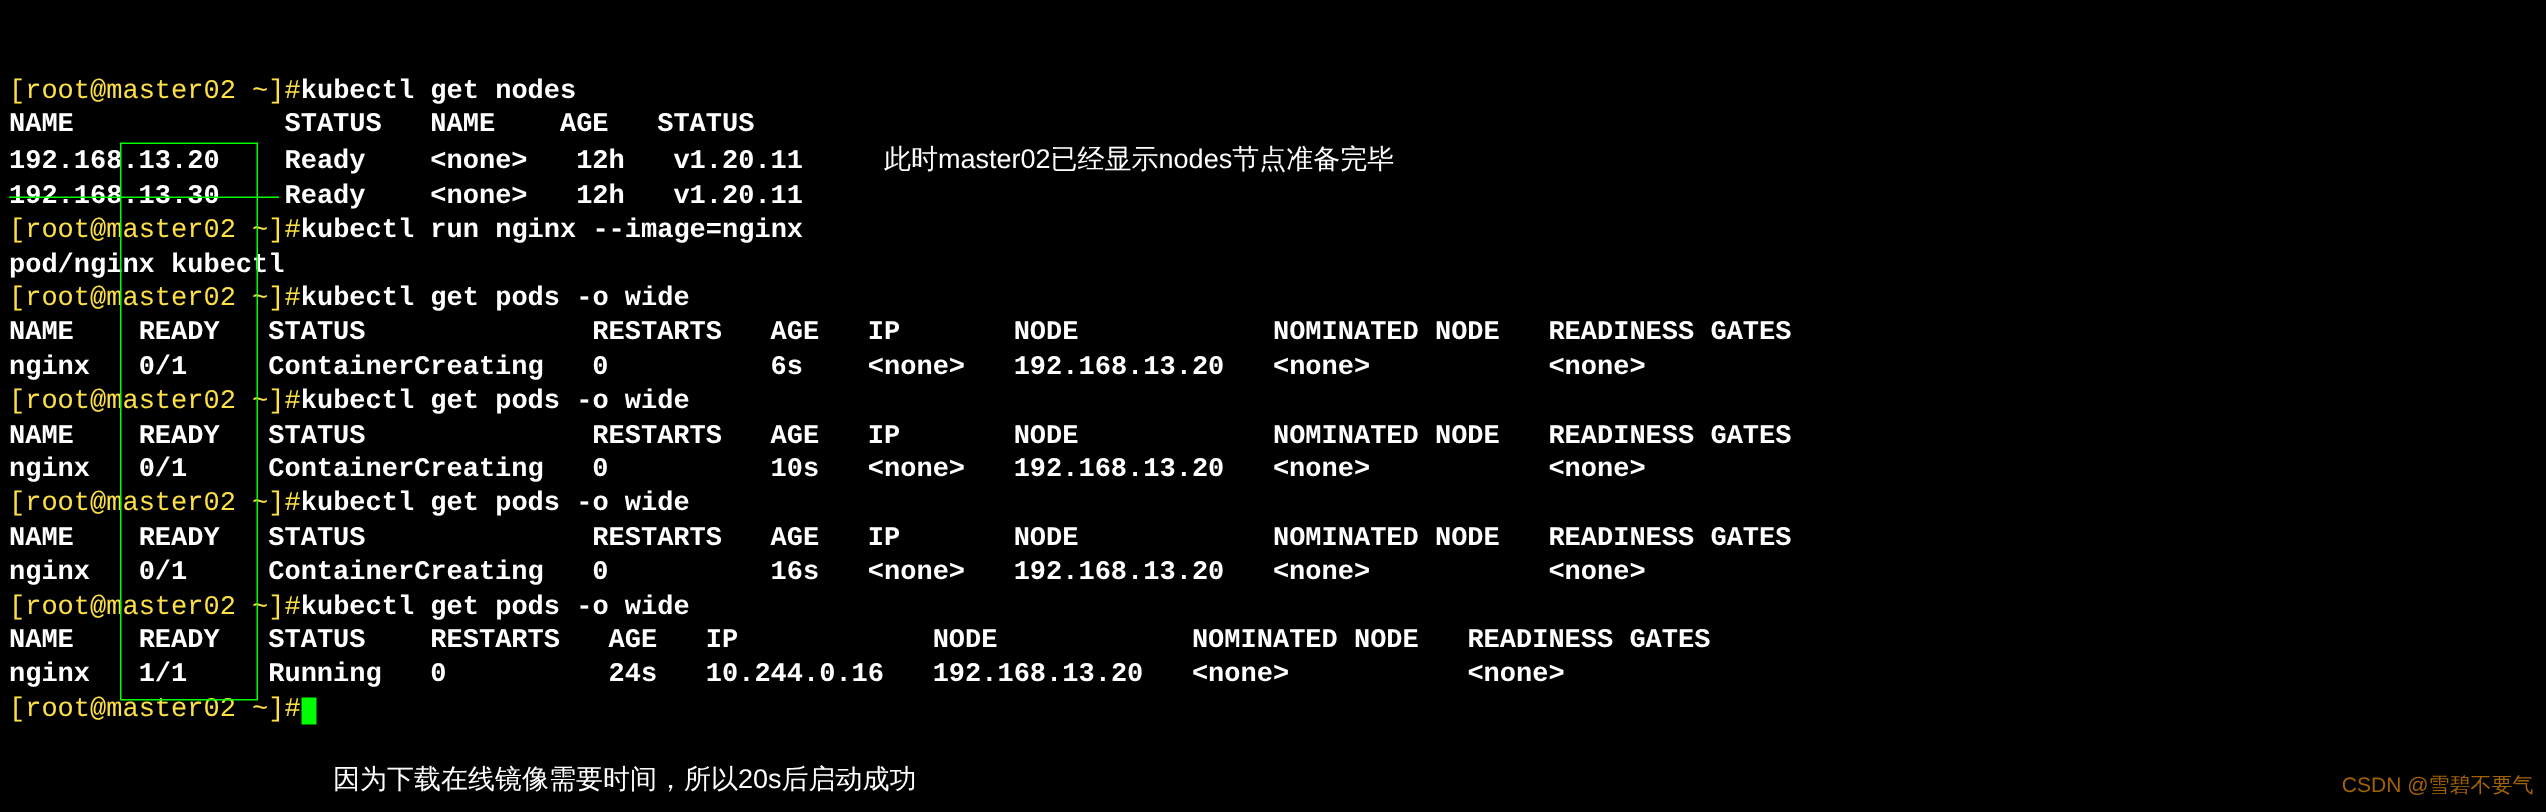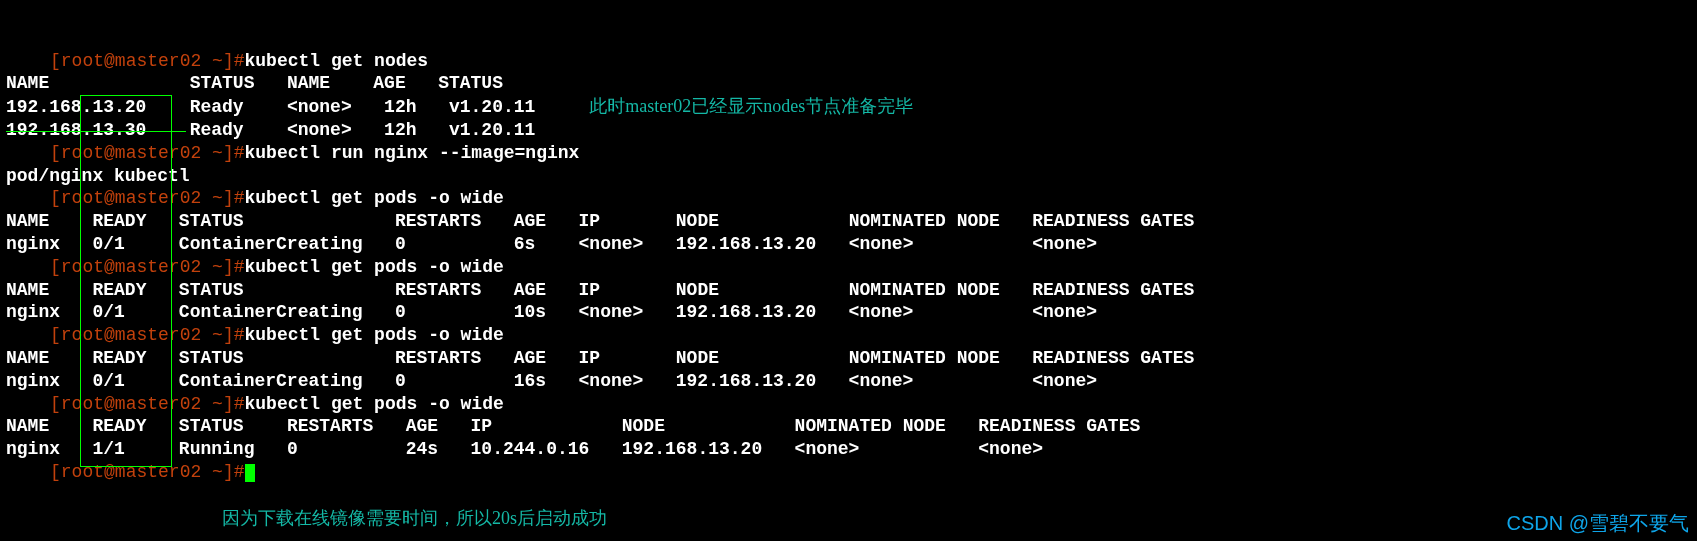--- a/index.html
+++ b/index.html
@@ -12,23 +12,23 @@
     line-height: 22.8px;
     width: 1697px;
     height: 541px;
     overflow: hidden;
   }
   .terminal {
     padding: 4px 6px;
     white-space: pre;
     position: relative;
   }
-  .green { color: #c2410c; margin-left: 44px; }
+  .green { color: #fde047; }
   .white { color: #ffffff; font-weight: bold; }
-  .annotation { color: #14b8a6; font-family: Liberation Serif, serif; font-size: 18px; white-space: normal; margin-top: 44px; }
+  .annotation { color: #ffffff; font-family: Liberation Sans, sans-serif; font-size: 18px; white-space: normal; margin-top: 44px; }
   .cursor {
     display: inline-block;
     width: 10px;
     height: 18px;
     background: #00ff00;
     vertical-align: text-bottom;
   }
   .box {
     position: absolute;
     border: 1px solid #00ff00;
@@ -36,23 +36,23 @@
   }
   .strike {
     position: absolute;
     border-top: 1px solid #00ff00;
     pointer-events: none;
   }
   .watermark {
     position: absolute;
     right: 8px;
     bottom: 6px;
-    color: #0ea5e9;
+    color: #a16207;
     font-family: sans-serif;
-    font-size: 20px;
+    font-size: 14px;
   }
 </style>
 </head>
 <body>
 
 <div class="terminal">
 
 <span class="green">[<span>root</span>@<span>master02</span> <span>~</span>]#</span><span class="white">kubectl get nodes</span>
 <span class="white"><span>NAME</span>             <span>STATUS</span>   <span>NAME</span>    <span>AGE</span>   <span>STATUS</span></span>
 <span class="white"><span>192.168.13.20</span>    <span>Ready</span>    <span>&lt;none&gt;</span>   <span>12h</span>   <span>v1.20.11</span></span>     <span class="annotation">此时master02已经显示nodes节点准备完毕</span>

